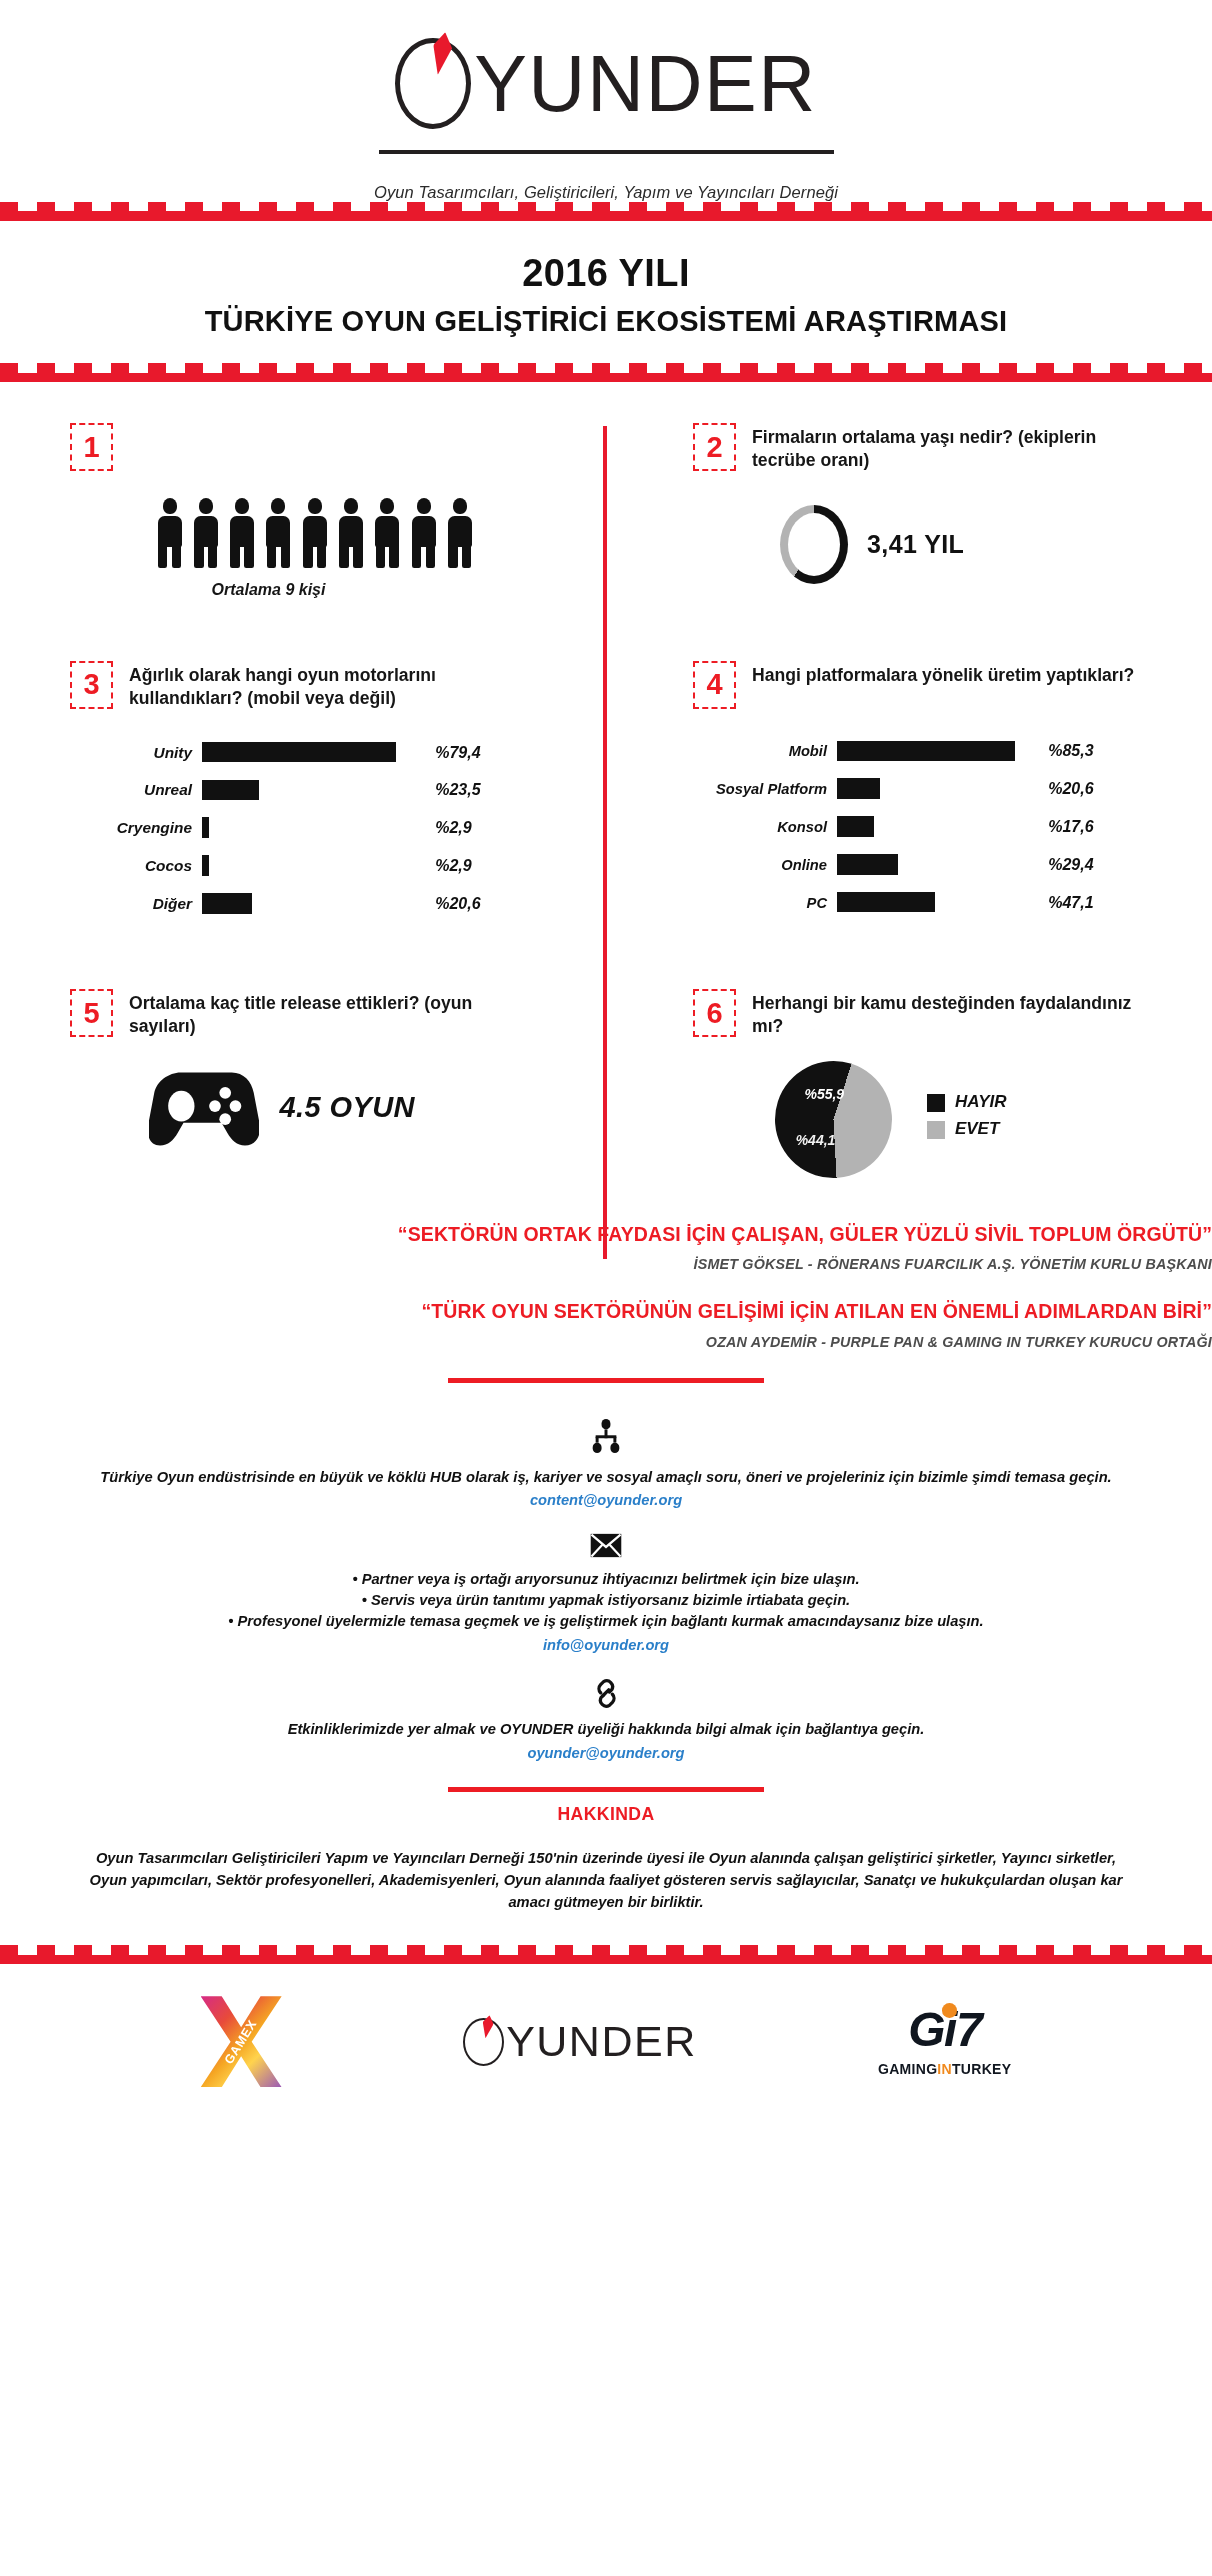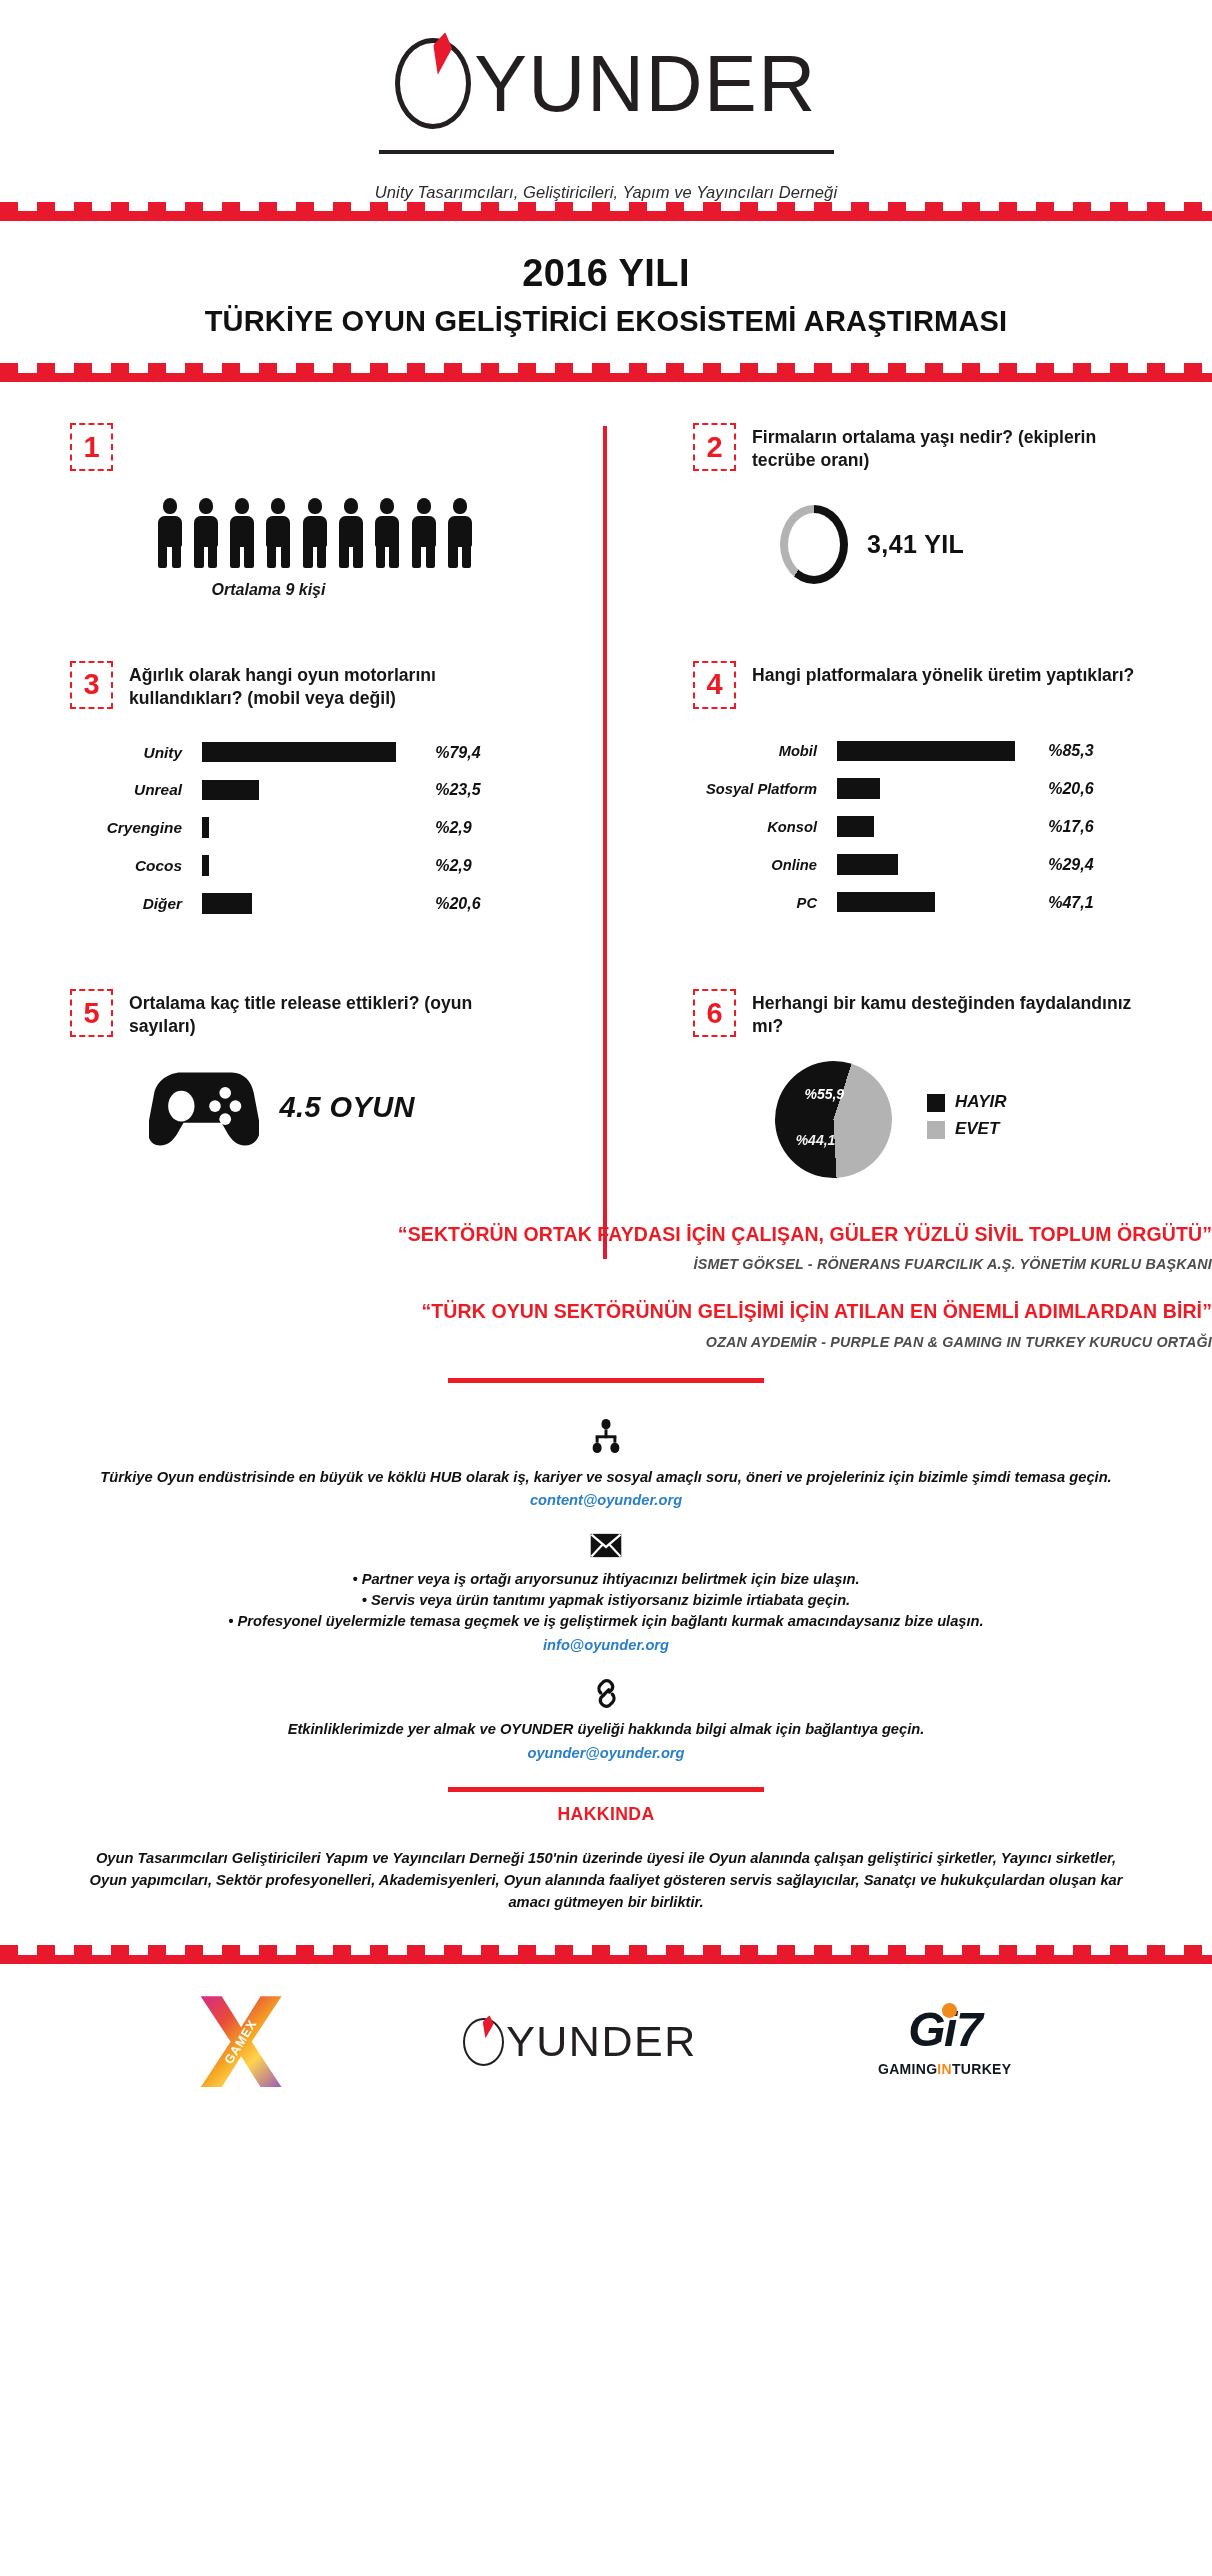--- a/index.html
+++ b/index.html
@@ -206,21 +206,21 @@
     color: #111;
     letter-spacing: 0.4px;
   }
 
   
   .bars { margin-top: 28px; }
   .bar-row { display: flex; align-items: center; height: 29px; margin-bottom: 8.8px; }
   .bar-label {
     width: 132px;
     text-align: right;
-    padding-right: 20px;
+    padding-right: 10px;
     font-size: 15.4px;
     font-weight: 700;
     font-style: italic;
     color: #111;
     white-space: nowrap;
   }
   .bar-track { width: 220px; position: relative; height: 100%; }
   .bar-fill { height: 20.6px; margin-top: 3.7px; background: #111; }
   .bar-val {
     width: 81px;
@@ -404,21 +404,21 @@
   <div class="logo-wrap">
     <div class="logo-row">
       <span class="logo-o">
         <span class="ring"></span>
           <span class="diamond"></span>
       </span>
       <span class="logo-text">YUNDER</span>
     </div>
     <div class="logo-rule"></div>
   </div>
-  <div class="logo-tagline">Unity Tasarımcıları, Geliştiricileri, Yapım ve Yayıncıları Derneği</div>
+  <div class="logo-tagline">Oyun Tasarımcıları, Geliştiricileri, Yapım ve Yayıncıları Derneği</div>
 </div>
 
 <div class="zig"></div>
 <div class="title-band">
   <div class="title-year">2016 YILI</div>
   <div class="title-main">TÜRKİYE OYUN GELİŞTİRİCİ EKOSİSTEMİ ARAŞTIRMASI</div>
 </div>
 <div class="zig"></div>
 
 <div class="qgrid">

